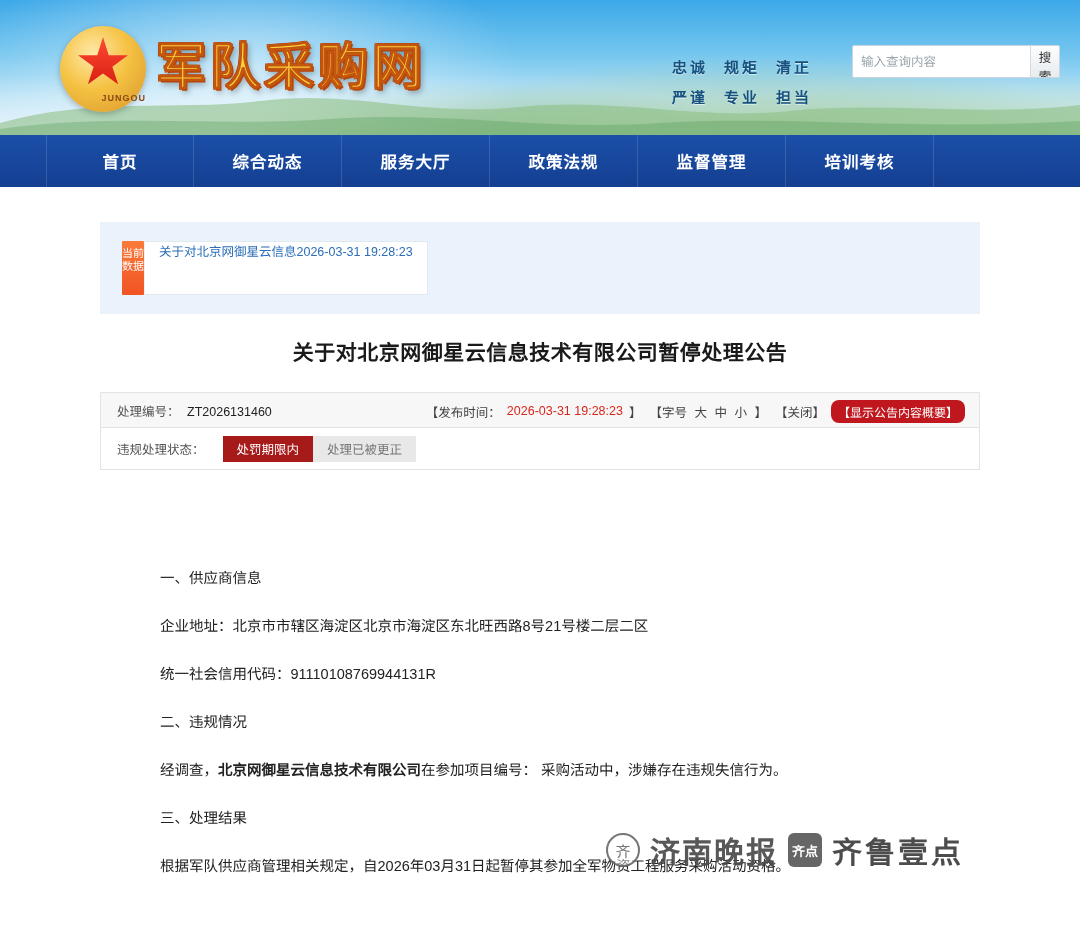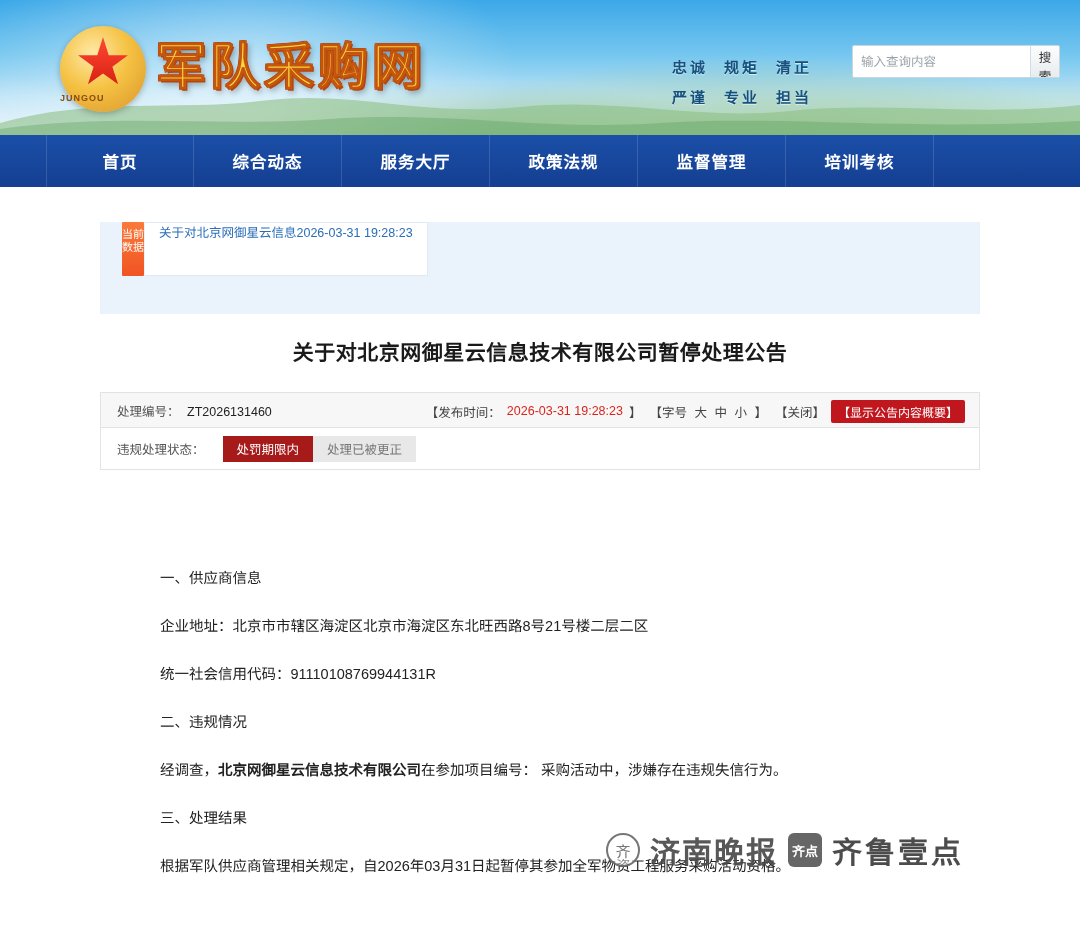--- a/index.html
+++ b/index.html
@@ -49,22 +49,22 @@
     box-shadow: 0 2px 6px rgba(0,0,0,.25);
     display: flex; align-items: center; justify-content: center;
   }
   .logo-star {
     width: 52px; height: 52px;
     background: linear-gradient(180deg, #ff4b33 0%, #d51b10 100%);
     clip-path: polygon(50% 0%, 61% 35%, 98% 35%, 68% 57%, 79% 91%, 50% 70%, 21% 91%, 32% 57%, 2% 35%, 39% 35%);
     position: relative; top: -6px;
   }
   .logo-badge-text {
-    position: absolute; bottom: 9px; left: 0; right: 0;
-    text-align: left;
+    position: absolute; bottom: 9px; left: 12px; right: 0;
+    text-align: right;
     font-size: 9px; font-weight: bold; color: #8b4a12;
     letter-spacing: 1px;
   }
   .site-title {
     font-family: "DejaVu Serif", "Liberation Serif", serif;
     font-size: 50px;
     font-weight: bold;
     letter-spacing: 4px;
     color: #ffd23d;
     text-shadow:
@@ -154,21 +154,21 @@
     width: 880px;
     margin: 0 auto;
     position: relative;
   }
 
   .breadcrumb-bar {
     margin-top: 35px;
     height: 92px;
     background: #eaf3fb;
     display: flex;
-    align-items: flex-start;
+    align-items: center;
     padding-left: 22px;
   }
   .bc-tag {
     width: 22px;
     height: 54px;
     background: linear-gradient(180deg, #fa7a3a 0%, #f05423 100%);
     color: #fff;
     font-size: 11px;
     line-height: 13px;
     text-align: center;
@@ -219,21 +219,21 @@
     display: flex; align-items: center; gap: 6px;
   }
   .meta-time-val { color: #d9261c; }
   .font-size-ctrl { cursor: pointer; }
   .font-size-ctrl span { margin: 0 2px; cursor: pointer; }
   .summary-btn {
     background: #c0161d;
     color: #fff;
     font-size: 12px;
     padding: 3px 7px;
-    border-radius: 2px;
+    border-radius: 8px;
     cursor: pointer;
     white-space: nowrap;
   }
 
   .status-bar {
     border: 1px solid #e3e3e3;
     border-top: none;
     background: #ffffff;
     height: 42px;
     display: flex;

